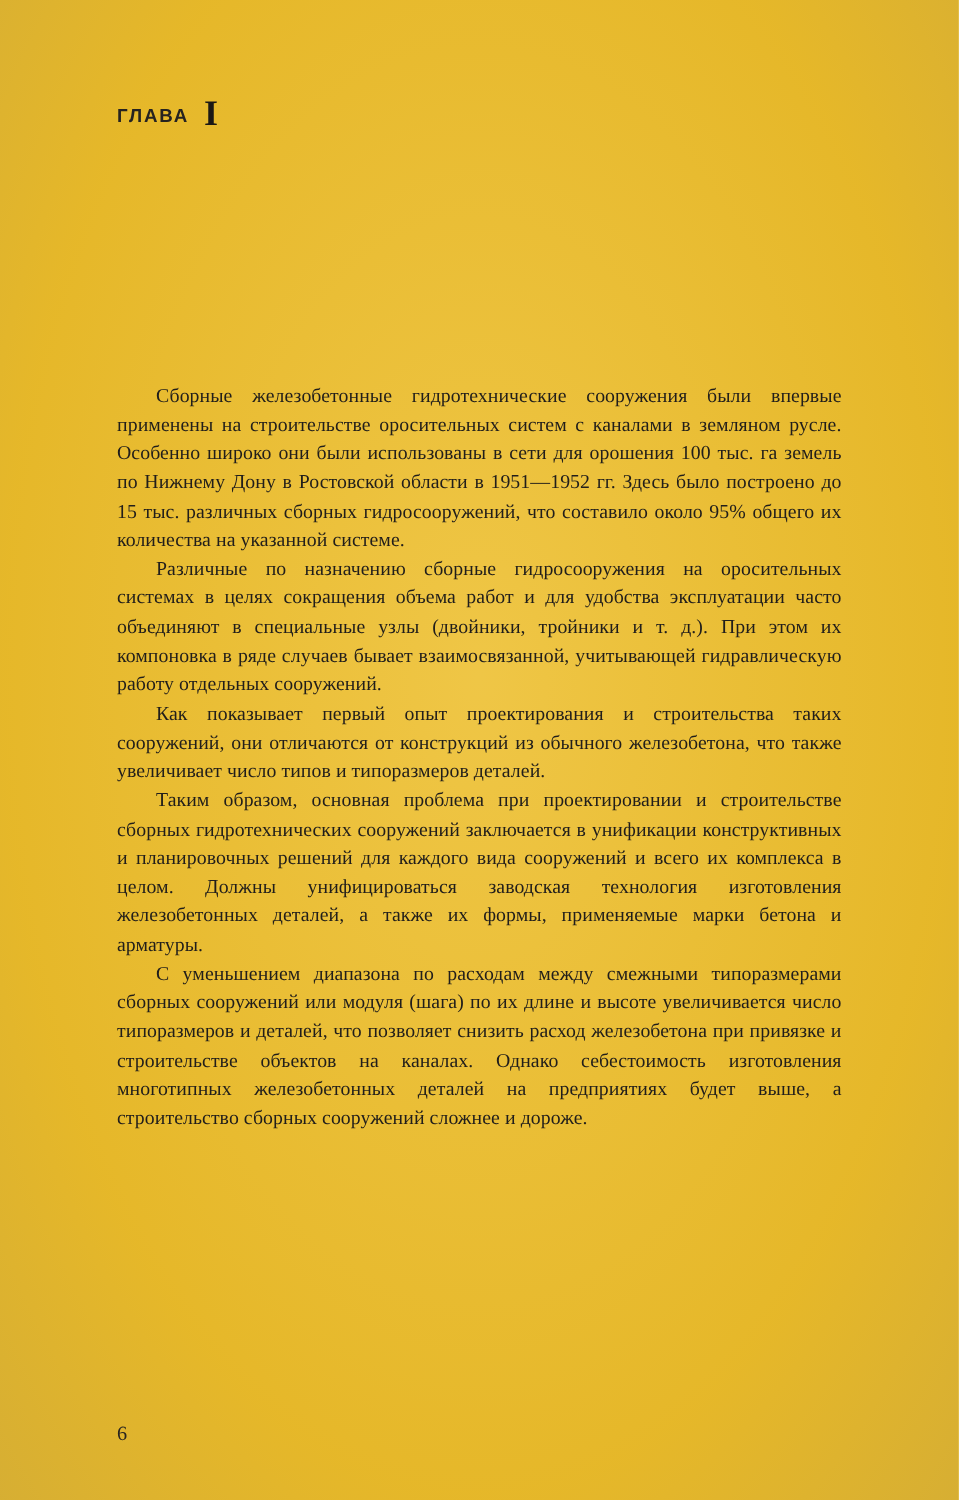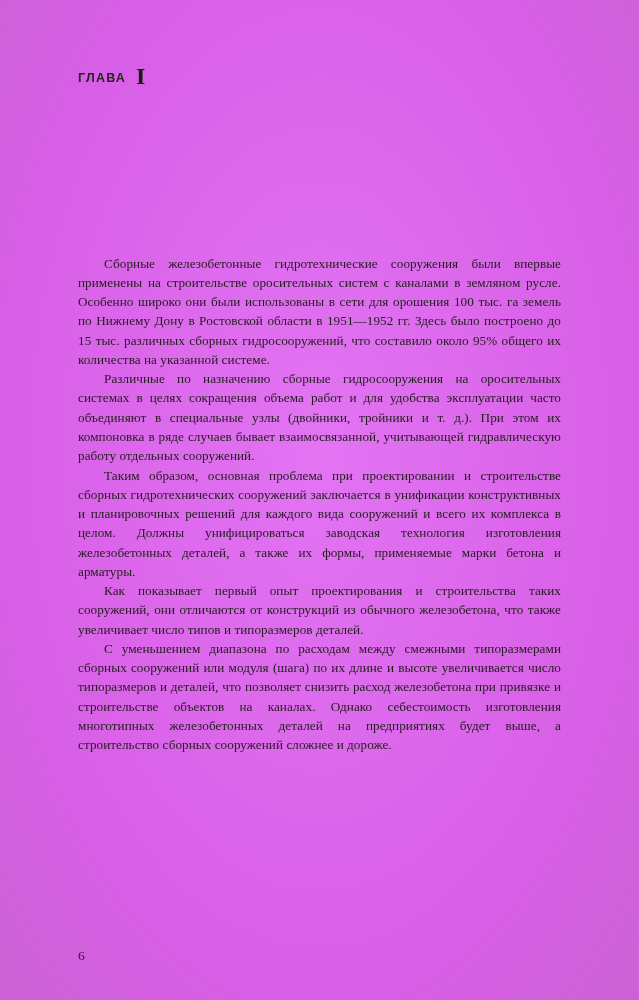--- a/index.html
+++ b/index.html
@@ -11,21 +11,21 @@
     height: 1000px;
     background: #ece9e2;
     font-family: "Liberation Serif", serif;
     color: #1d1b18;
     overflow: hidden;
   }
   .page {
     position: relative;
     width: 639px;
     height: 1000px;
-    background: #d946ef;
+    background: #eab308;
     box-sizing: border-box;
   }
   .page::before {
     
     content: "";
     position: absolute;
     inset: 0;
     background:
       radial-gradient(ellipse at 50% 45%, rgba(255,255,255,0.25) 0%, rgba(210,205,192,0.18) 70%, rgba(170,164,150,0.30) 100%);
     pointer-events: none;
@@ -111,22 +111,22 @@
 
     <div class="chapter-line">
       <span class="chapter-word">ГЛАВА</span>
       <span class="chapter-num">I</span>
     </div>
 
 
     <div class="body-text">
       <p>Сборные железобетонные гидротехнические сооружения были впервые применены на строительстве оросительных систем с каналами в земляном русле. Особенно широко они были использованы в сети для орошения 100 тыс. га земель по Нижнему Дону в Ростовской области в 1951—1952 гг. Здесь было построено до 15 тыс. различных сборных гидросооружений, что составило около 95% общего их количества на указанной системе.</p>
       <p>Различные по назначению сборные гидросооружения на оросительных системах в целях сокращения объема работ и для удобства эксплуатации часто объединяют в специальные узлы (двойники, тройники и т. д.). При этом их компоновка в ряде случаев бывает взаимосвязанной, учитывающей гидравлическую работу отдельных сооружений.</p>
+      <p>Как показывает первый опыт проектирования и строительства таких сооружений, они отличаются от конструкций из обычного железобетона, что также увеличивает число типов и типоразмеров деталей.</p>
       <p>Таким образом, основная проблема при проектировании и строительстве сборных гидротехнических сооружений заключается в унификации конструктивных и планировочных решений для каждого вида сооружений и всего их комплекса в целом. Должны унифицироваться заводская технология изготовления железобетонных деталей, а также их формы, применяемые марки бетона и арматуры.</p>
-      <p>Как показывает первый опыт проектирования и строительства таких сооружений, они отличаются от конструкций из обычного железобетона, что также увеличивает число типов и типоразмеров деталей.</p>
       <p>С уменьшением диапазона по расходам между смежными типоразмерами сборных сооружений или модуля (шага) по их длине и высоте увеличивается число типоразмеров и деталей, что позволяет снизить расход железобетона при привязке и строительстве объектов на каналах. Однако себестоимость изготовления многотипных железобетонных деталей на предприятиях будет выше, а строительство сборных сооружений сложнее и дороже.</p>
 
     </div>
 
   </div>
 
   <div class="folio">6</div>
 </div>
 
 </body></html>

